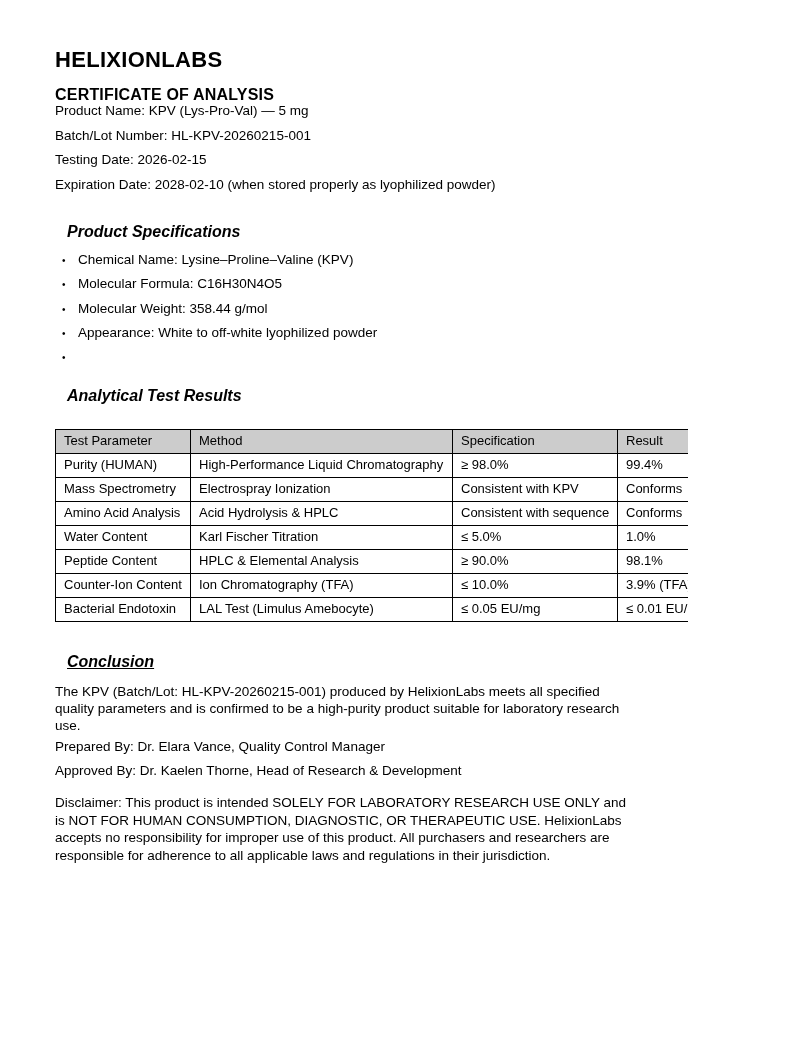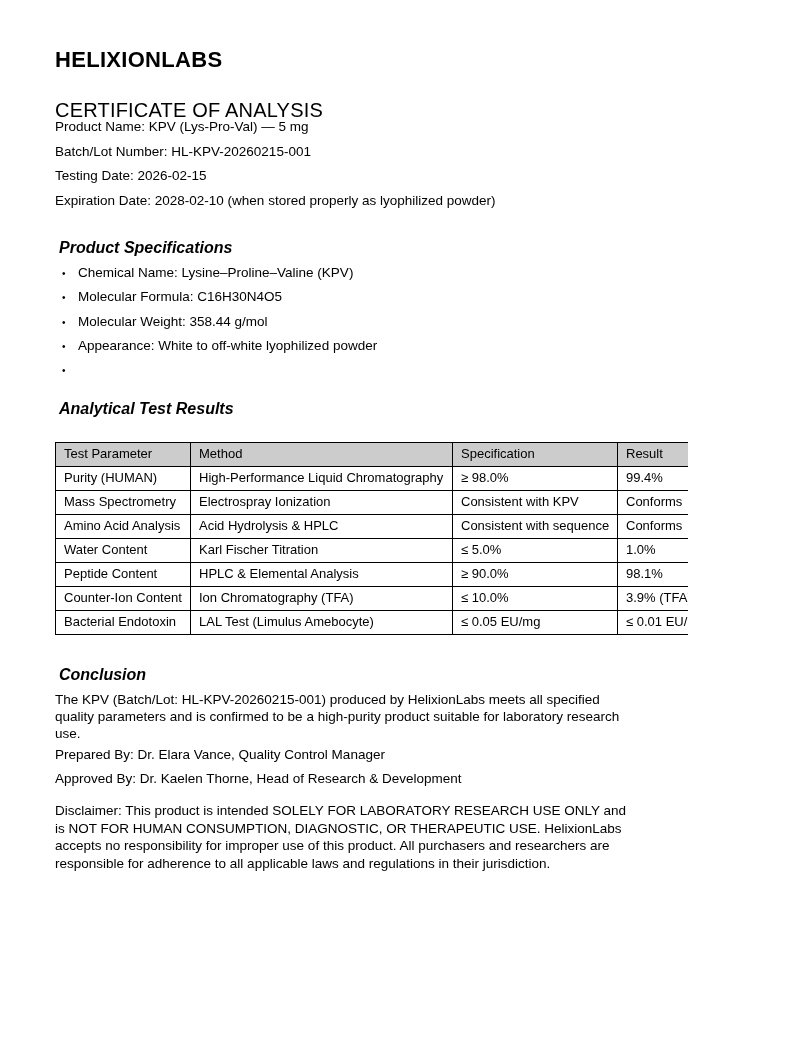--- a/index.html
+++ b/index.html
@@ -15,42 +15,42 @@
     overflow: hidden;
   }
   .company-name {
     font-size: 22px;
     font-weight: bold;
     line-height: 26px;
     margin: 0;
     letter-spacing: 0.3px;
   }
   .doc-title {
-    font-size: 20px;
-    font-weight: normal;
+    font-size: 16px;
+    font-weight: bold;
     line-height: 19px;
-    margin: 28px 0 0 0;
+    margin: 12px 0 0 0;
     letter-spacing: 0.2px;
   }
   .info-block { }
   .doc-line {
     font-size: 13.5px;
     line-height: 14px;
     margin: 0 0 10.5px 0;
   }
   .section-heading {
     font-size: 16px;
     font-weight: bold;
     font-style: italic;
     line-height: 19px;
-    margin: 4px;
+    margin: 12px;
   }
   .mt-spec { margin-top: 30px; }
   .mt-analytical { margin-top: 21px; }
-  .mt-conclusion { margin-top: 30px; }
+  .mt-conclusion { margin-top: 30px; text-decoration: underline; }
   .spec-list {
     list-style: none;
     margin: 9px 0 0 0;
     padding: 0;
   }
   .spec-list li {
     display: flex;
     align-items: baseline;
     font-size: 13.5px;
     line-height: 14px;

